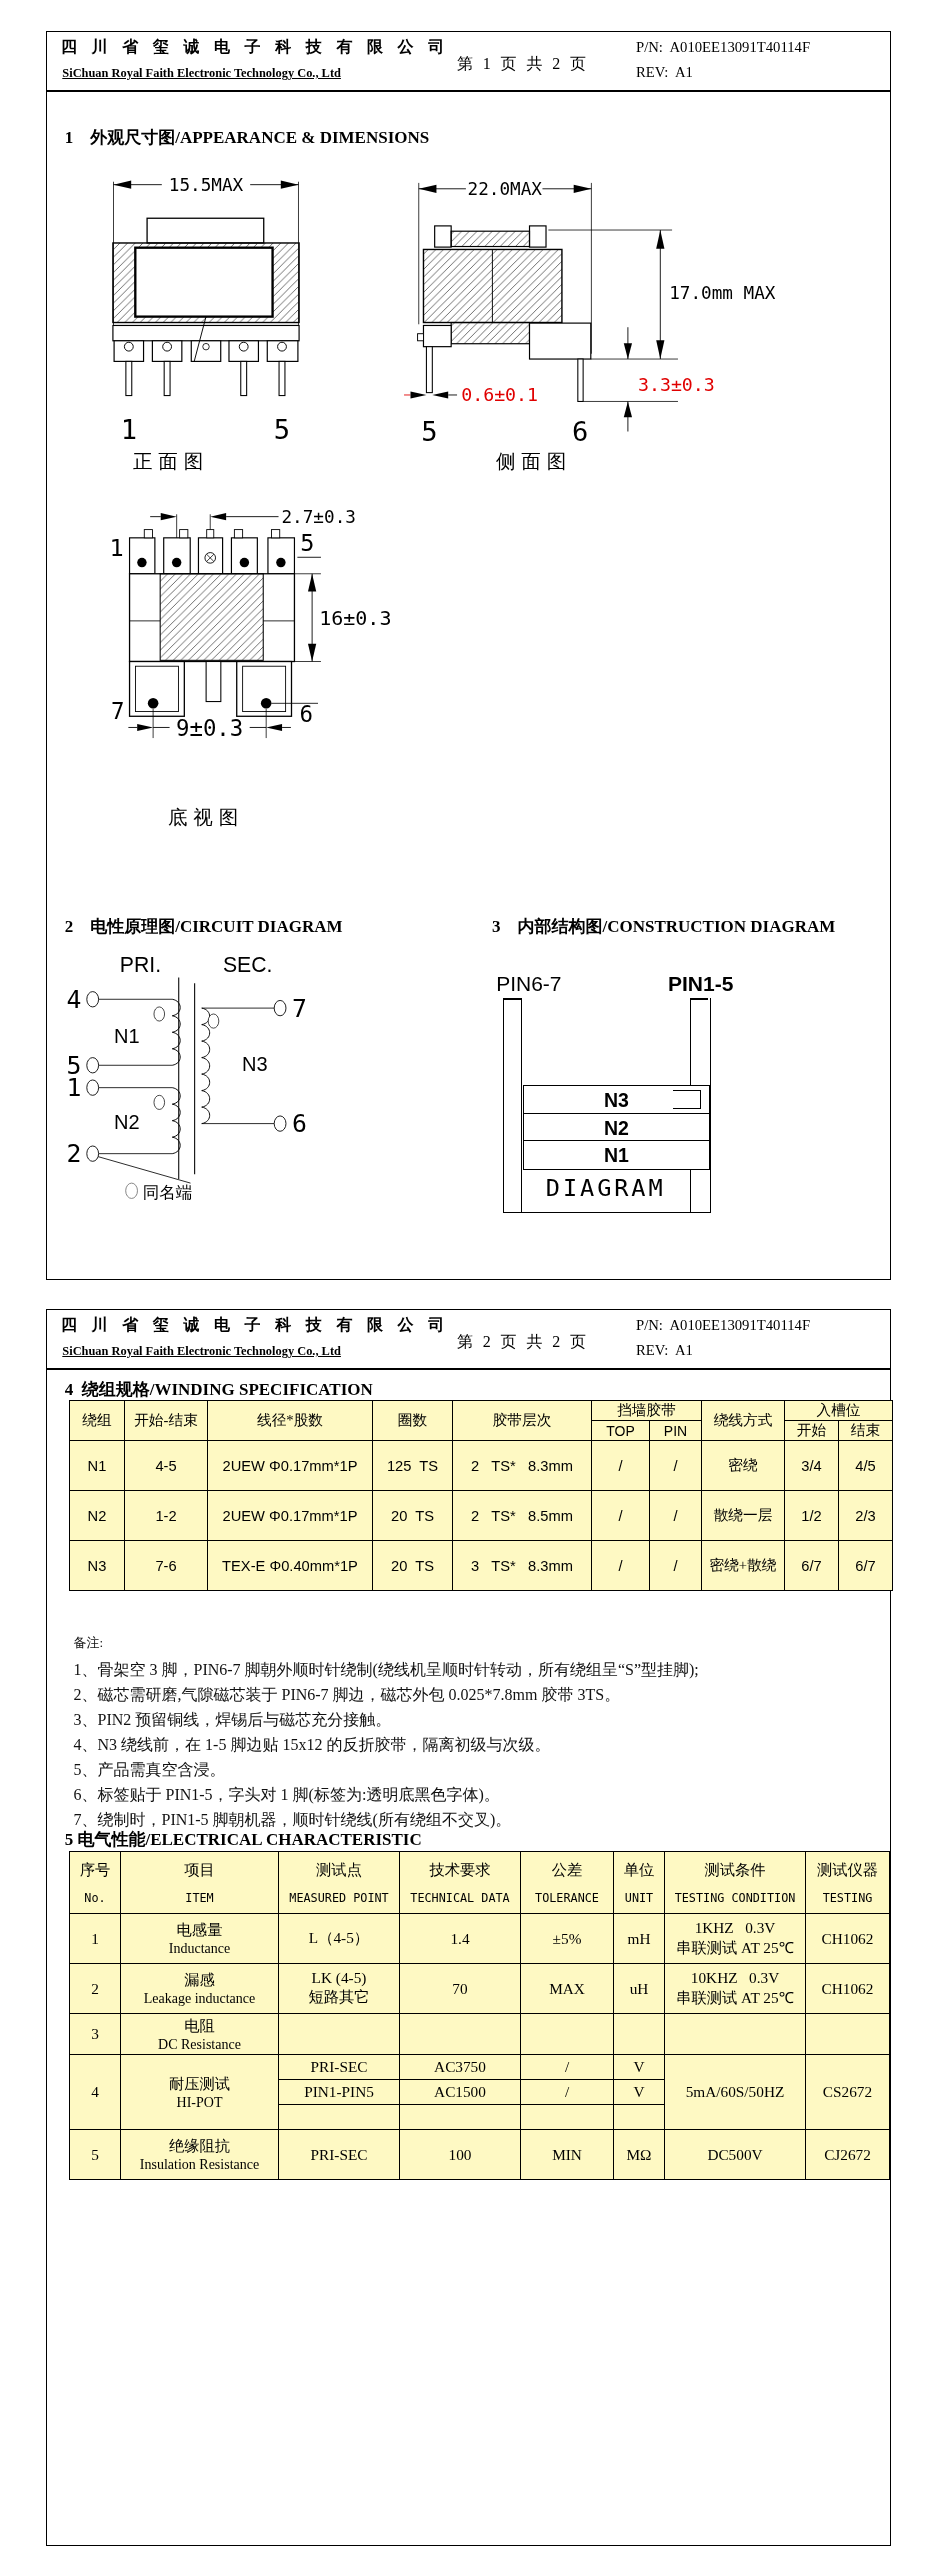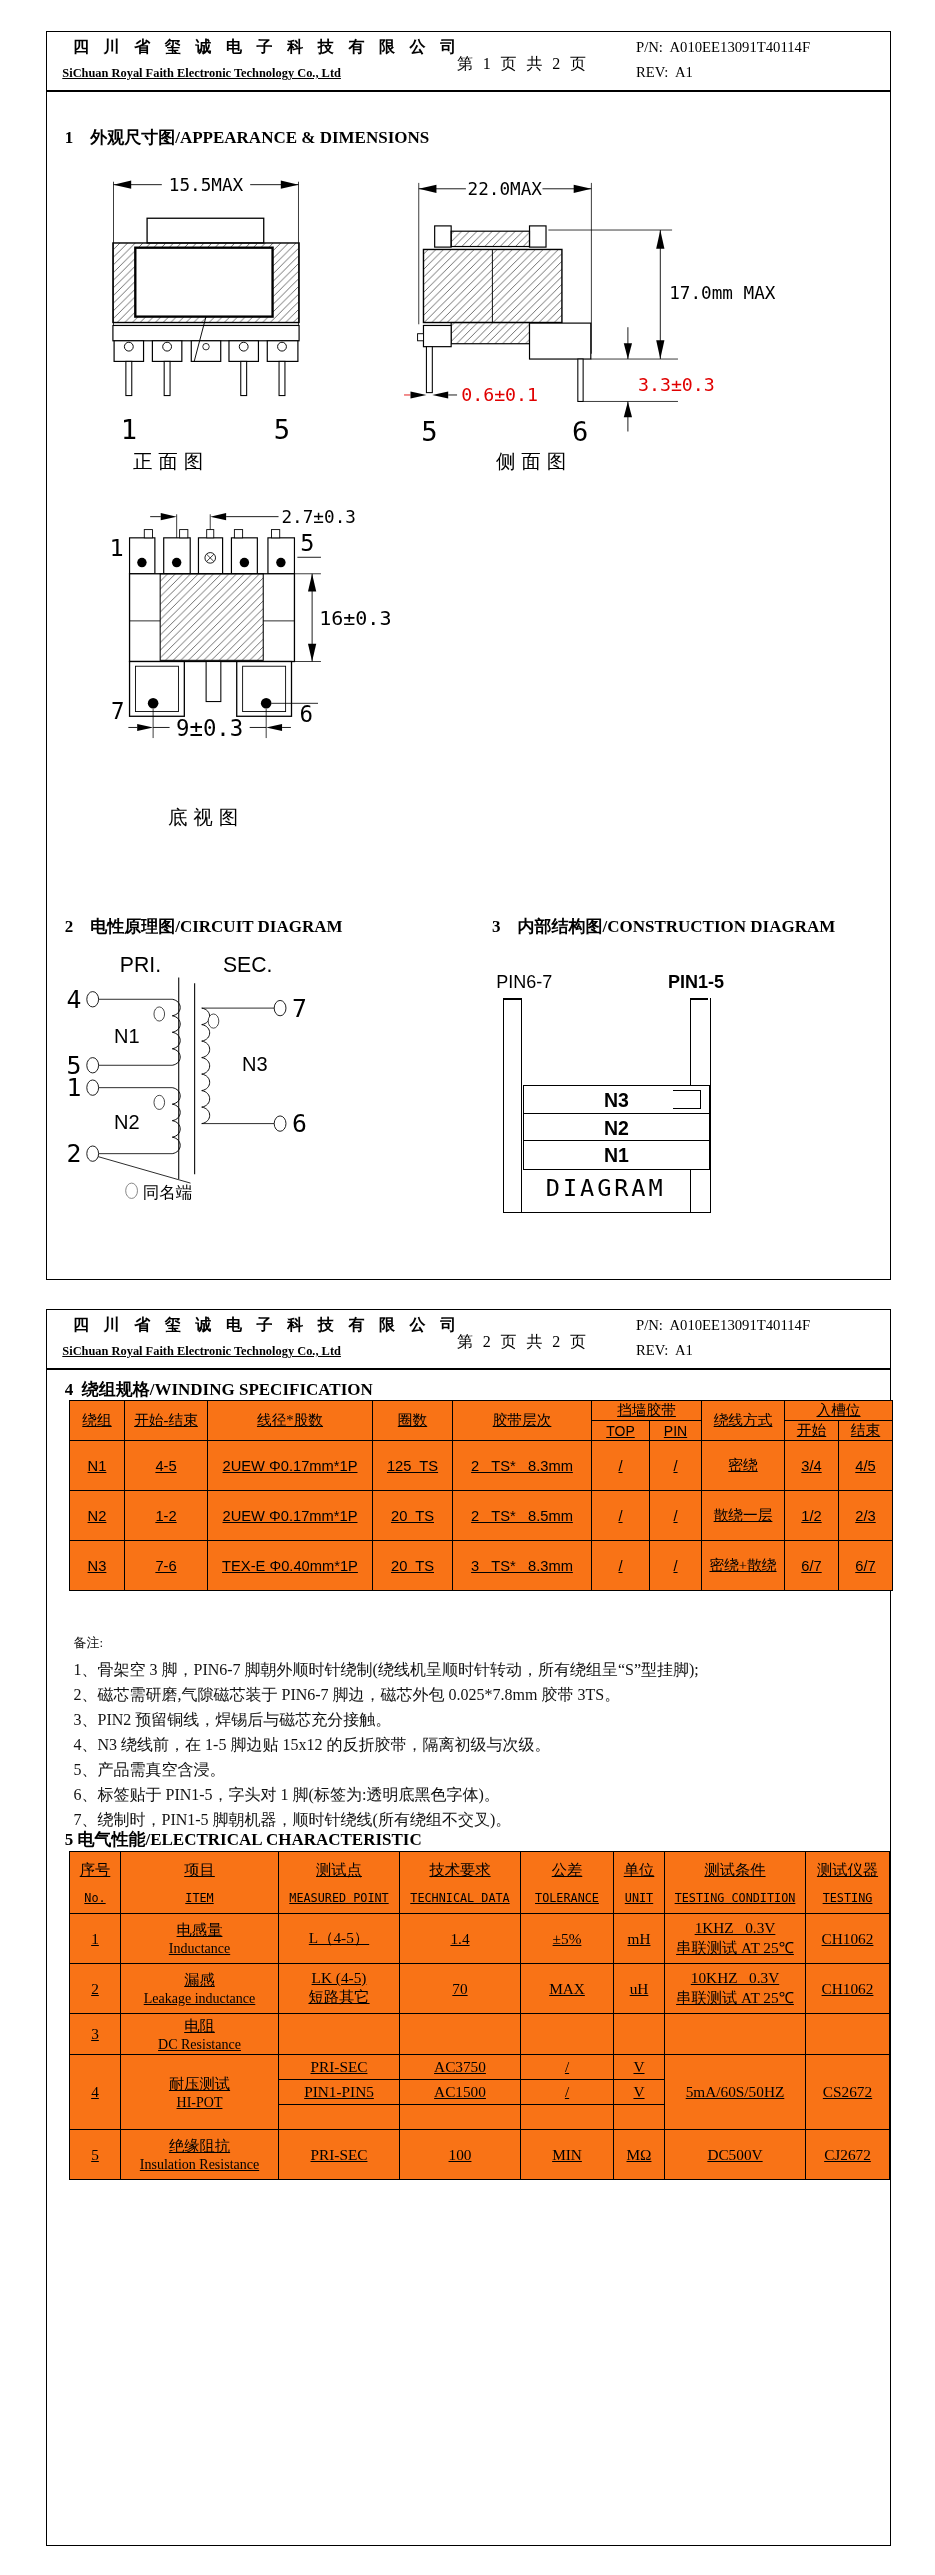--- a/index.html
+++ b/index.html
@@ -1,47 +1,47 @@
 <!DOCTYPE html>
 <html style="font-size:9.4px"><head>
 <meta charset="utf-8">
 <style>
   html,body {margin:0; padding:0; background:#fff;}
   .canvas {position:relative; width:935px; height:2576px; background:#ffffff;
            font-family:"Liberation Serif", serif; color:#000;}
   .page {position:absolute; background:#fff; border:1.2px solid #000;}
   
-  .hdr-cn {position:absolute; left:26px; top:4.7px; font-weight:bold; font-size:16px; letter-spacing:5.3px; white-space:pre;}
+  .hdr-cn {position:absolute; left:14px; top:4.7px; font-weight:bold; font-size:16px; letter-spacing:5.3px; white-space:pre;}
   .hdr-en {position:absolute; left:15.3px; top:34px; font-family:Liberation Serif, serif; font-weight:bold; font-size:12.4px; text-decoration:underline;}
   .hdr-page {position:absolute; left:410px; top:22.4px; font-size:16px; letter-spacing:2.9px; white-space:pre;}
   .hdr-pn {position:absolute; left:589px; top:7px; font-size:14.7px; white-space:pre;}
   .hdr-rev {position:absolute; left:589px; top:32px; font-size:14.7px; white-space:pre;}
   .hdr-rule {position:absolute; left:0; right:0; top:58px; height:2.4px; background:#000;}
   .sec-title {position:absolute; font-weight:bold; font-size:17px; white-space:pre;}
   .caption {position:absolute; text-align:center; font-size:19.5px; letter-spacing:5.9px;}
   svg {position:absolute; overflow:visible;}
   svg text {fill:#000;}
   .dimt {font-family:"DejaVu Sans Mono",monospace;}
   .redt {fill:#e00000;}
   .pint {font-family:"DejaVu Sans Mono",monospace;}
   .sanst {font-family:"Liberation Sans",sans-serif;}
   
   .cons {position:absolute;}
-  .cons .plabel {position:absolute; font-family:"Liberation Sans",sans-serif; font-size:18px;}
+  .cons .plabel {position:absolute; font-family:"Liberation Sans",sans-serif; font-size:21px;}
   .cbox {position:absolute; left:7.7px; top:31px; width:206px; height:214px; border:1.8px solid #000; border-top:none; background:#fff;}
   .wline {position:absolute; top:31px; height:215px; width:1.2px; background:#000;}
   .wcap {position:absolute; top:31px; height:1.8px; background:#000;}
   .layer {position:absolute; left:28px; width:185px; height:28px; border:1.2px solid #000; background:#fff;
           display:flex; align-items:center; justify-content:center;
           font-family:"Liberation Sans",sans-serif; font-weight:bold; font-size:19.5px;}
   .n3brk {position:absolute; right:8.3px; top:4.1px; width:27px; height:16.5px; border:1.8px solid #000; border-left:none;}
   .bobbin {position:absolute; left:7.7px; width:206px; top:207px; text-align:center;
            font-family:"DejaVu Sans Mono",monospace; font-size:23.6px; letter-spacing:2.9px;}
   
-  table {position:absolute; border-collapse:collapse; table-layout:fixed; background:#f97316;text-decoration:underline;}
+  table {position:absolute; border-collapse:collapse; table-layout:fixed; background:#fef9c3;}
   th,td {border:1.2px solid #000; text-align:center; vertical-align:middle; padding:0 1.2px; white-space:pre-wrap; overflow:hidden;}
   .wt {border:1.8px solid #000; font-size:14.7px;}
   .wt th {font-weight:normal;}
   .wt .lat {font-family:"Liberation Sans",sans-serif; font-size:14px;}
   .wt tbody td {border-top-width:1.8px; font-family:"Liberation Sans",sans-serif;}
   .wt tbody td.cn {font-family:"Liberation Serif",serif;}
   .et {border:1.8px solid #000; font-size:15.3px;}
   .et th {font-weight:normal;}
   .et th .en {display:block; margin-top:9.4px; font-family:"DejaVu Sans Mono",monospace; font-size:11.8px;}
   .et .ien {font-size:14px;}

